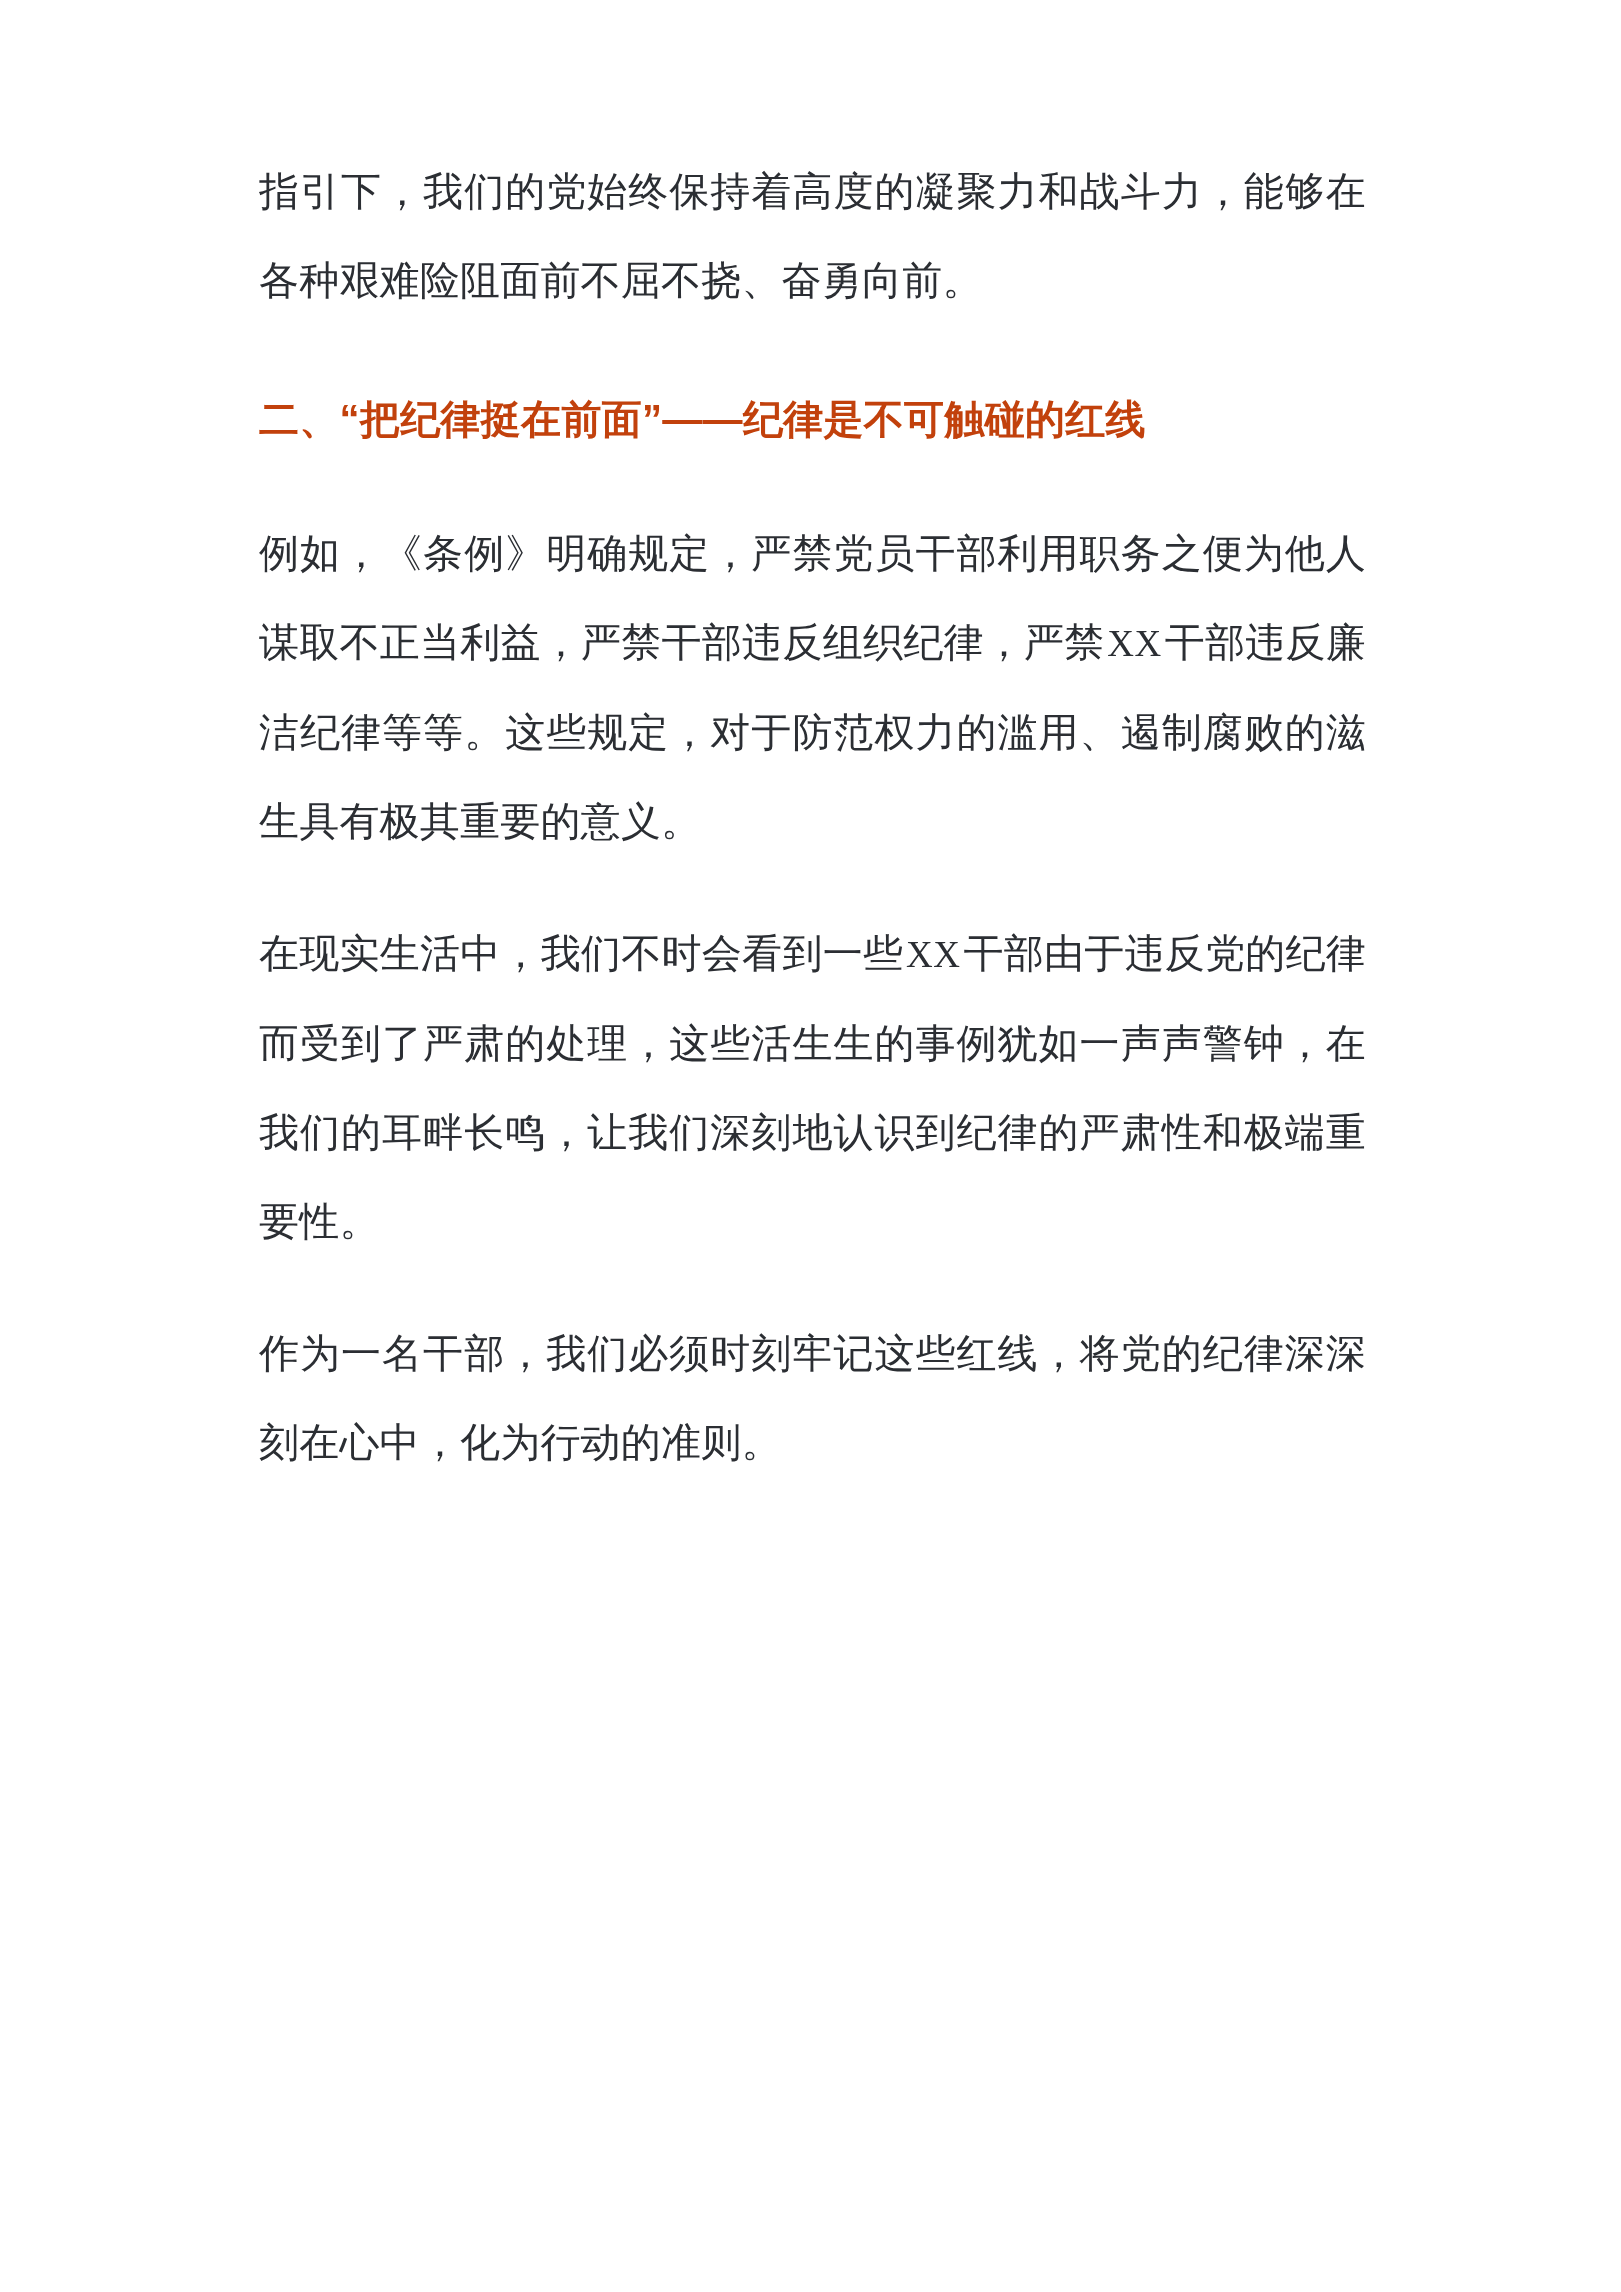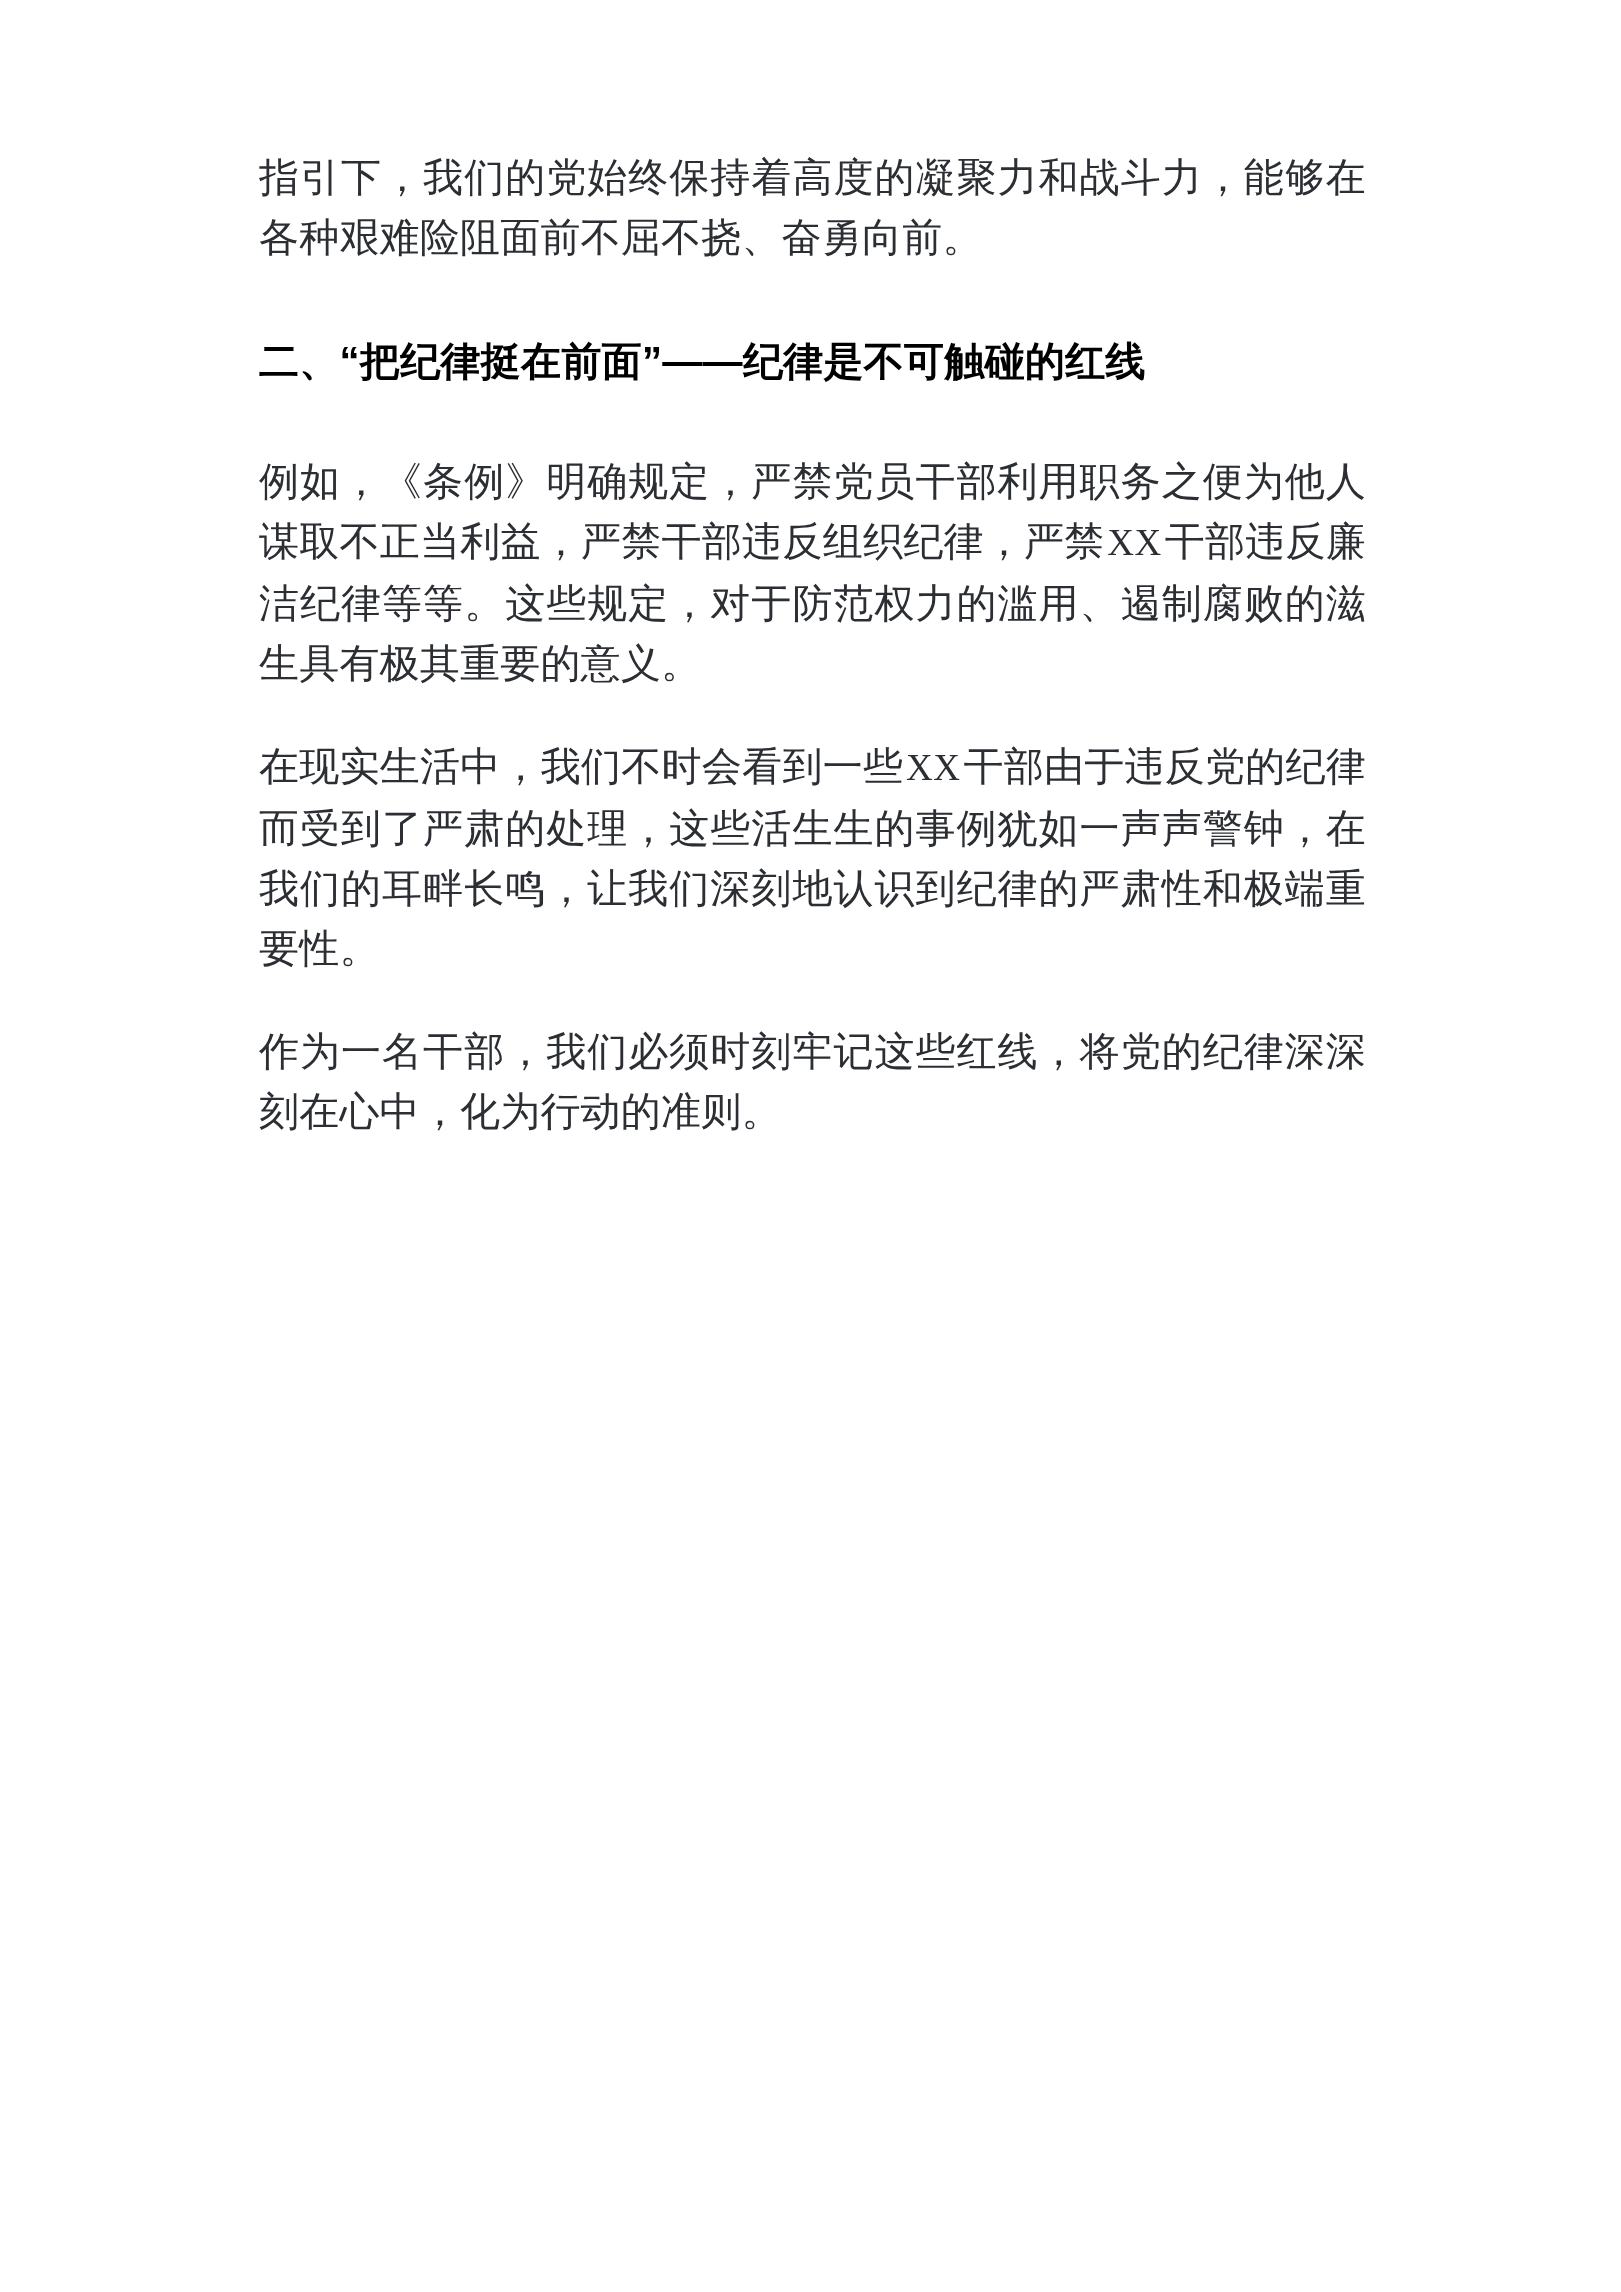--- a/index.html
+++ b/index.html
@@ -26,35 +26,35 @@
   .doc-body {
     position: absolute;
     left: 259px;
     top: 147px;
     width: 1113px;
   }
 
   .para {
     color: #2b2e33;
     font-size: 40px;
-    line-height: 60px;
+    line-height: 89px;
     letter-spacing: 0.2px;
     text-align: justify;
     text-justify: inter-ideograph;
     margin: 0 6px 43px 0;
     font-weight: 400;
     word-break: break-all;
   }
 
   .para:last-child {
     margin-bottom: 0;
   }
 
   .heading {
-    color: #000000;
+    color: #c2410c;
     font-size: 40px;
     line-height: 74px;
     font-weight: 700;
     letter-spacing: 0.3px;
     margin: 57px 0 53px 0;
     text-align: left;
     word-break: break-all;
   }
 
   .latin {

